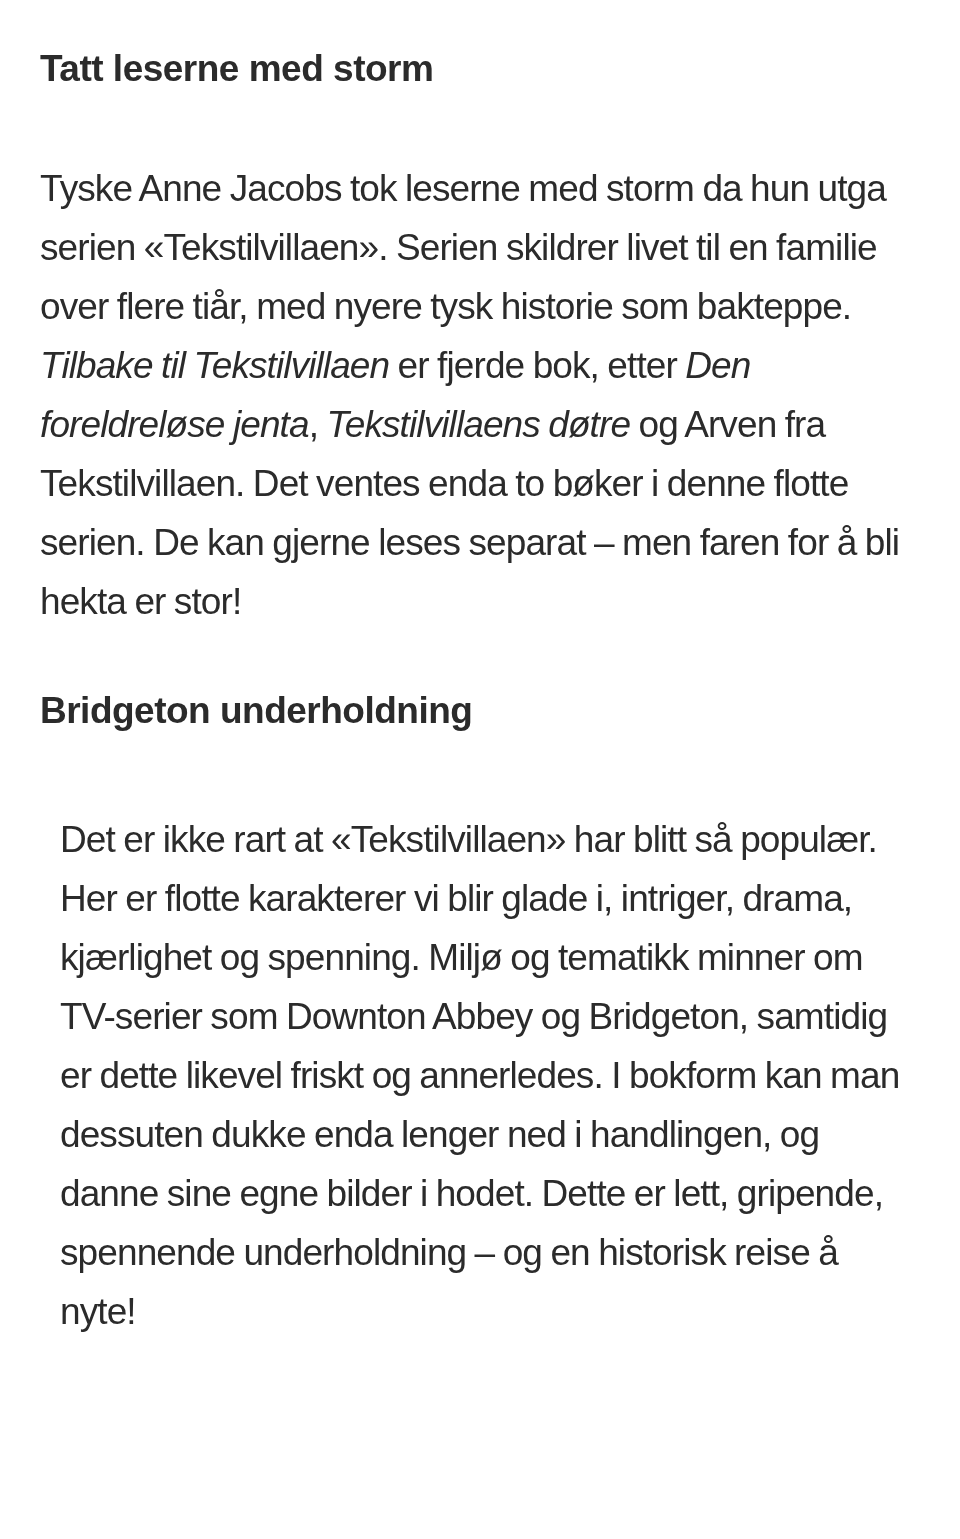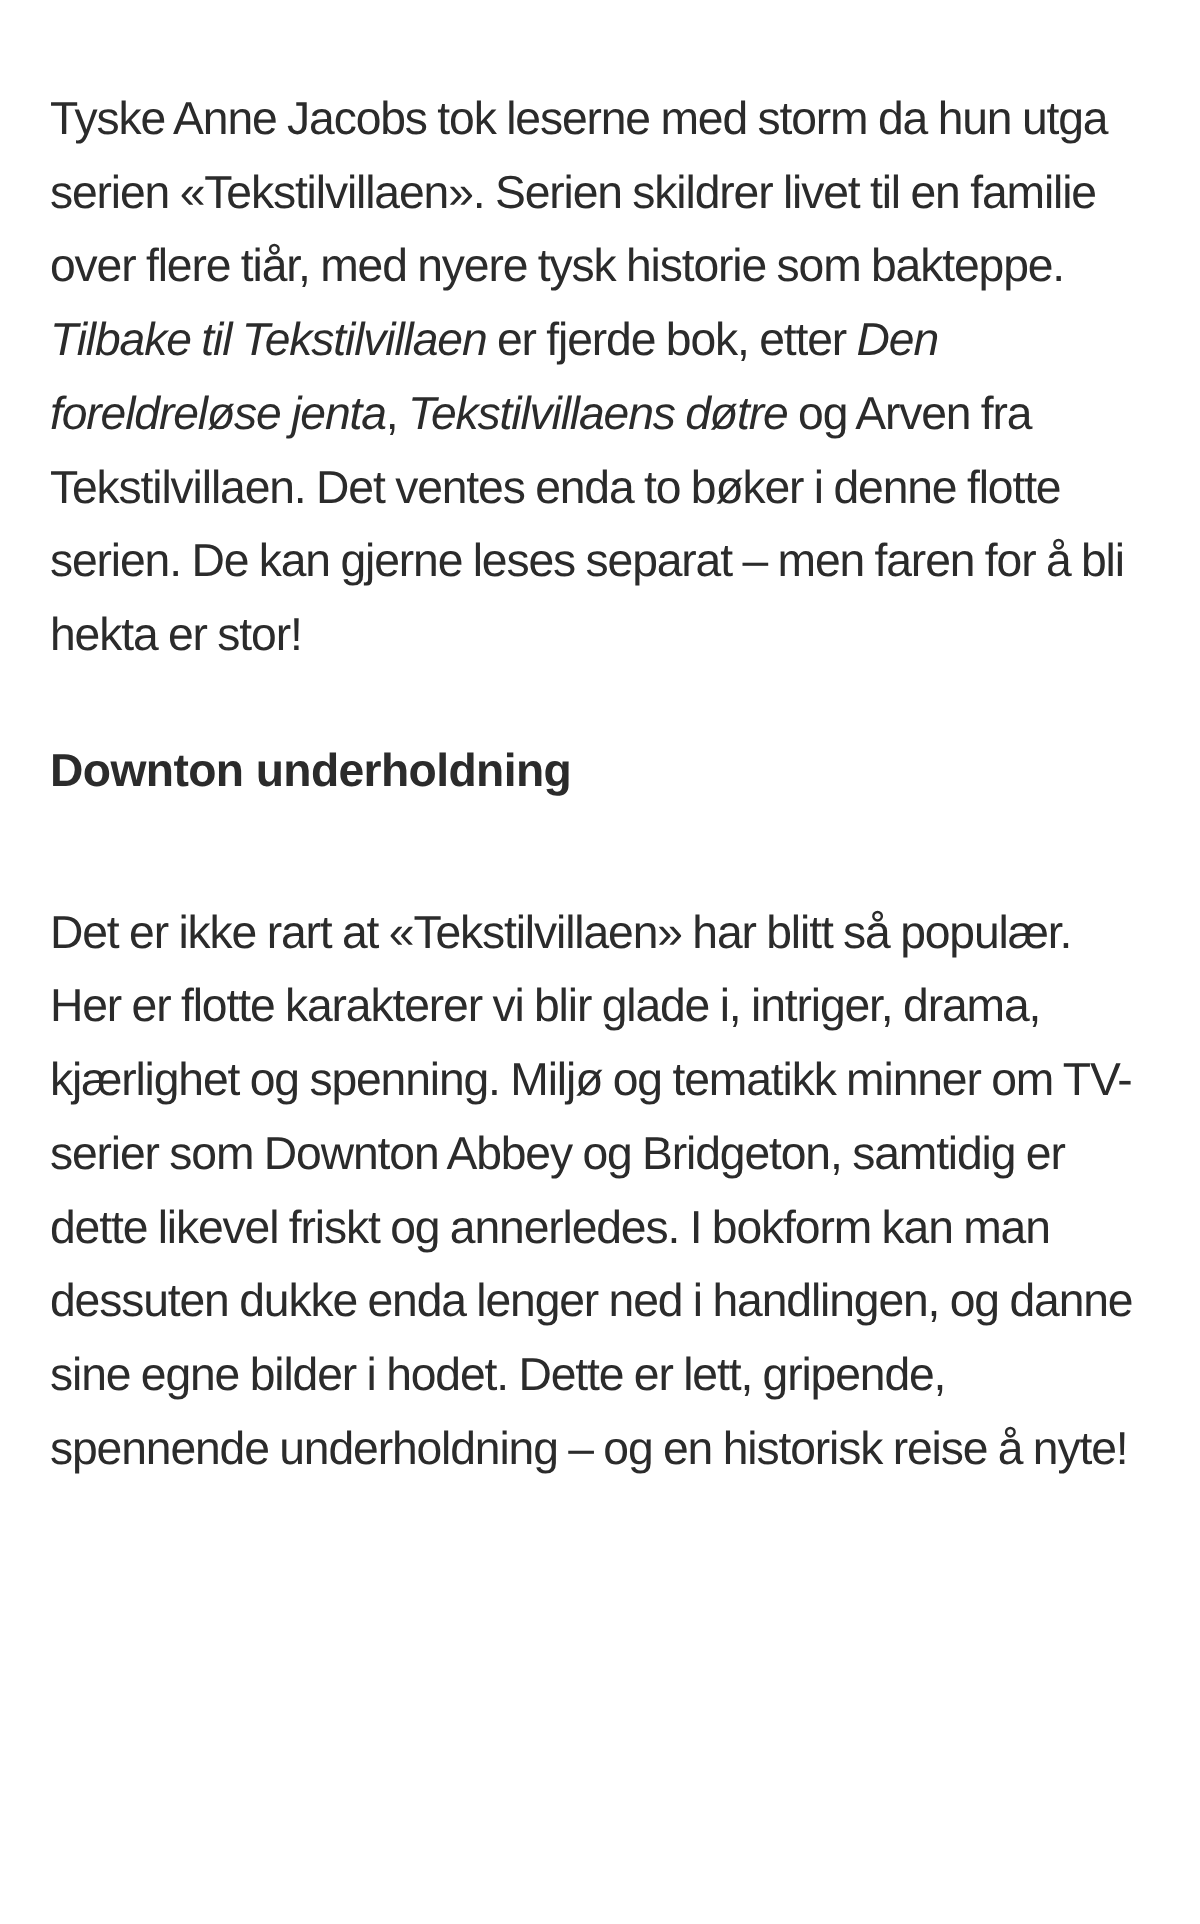--- a/index.html
+++ b/index.html
@@ -13,26 +13,27 @@
     margin: 0; font-size: 37px; font-weight: bold; letter-spacing: -0.5px;
     line-height: 50px;
   }
   h2.first { padding-top: 44px; }
   h2.second { padding-top: 55px; }
   p {
     margin: 0; font-size: 37px; line-height: 59px; letter-spacing: -0.9px;
     word-spacing: -1px;
   }
   p.body1 { padding-top: 65px; }
-  p.body2 { padding-top: 74px; }
+  p.body2 { padding-top: 74px; margin-left: 20px; }
   p.sign { padding-top: 58px; }
   em { }
 </style>
 </head>
 <body>
 
 <div class="article">
+  <h2 class="first">Tatt leserne med storm</h2>
   <p class="body1"><span>Tyske Anne Jacobs tok leserne med storm da hun utga serien «Tekstilvillaen». Serien skildrer livet til en familie over flere tiår, med nyere tysk historie som bakteppe. </span><em>Tilbake til Tekstilvillaen</em><span> er fjerde bok, etter </span><em>Den foreldreløse jenta</em><span>, </span><em>Tekstilvillaens døtre</em><span> og Arven fra Tekstilvillaen. Det ventes enda to bøker i denne flotte serien. De kan gjerne leses separat – men faren for å bli hekta er stor!</span></p>
 
-  <h2 class="second">Downton underholdning</h2>
+  <h2 class="second">Bridgeton underholdning</h2>
   <p class="body2">Det er ikke rart at «Tekstilvillaen» har blitt så populær. Her er flotte karakterer vi blir glade i, intriger, drama, kjærlighet og spenning. Miljø og tematikk minner om TV-serier som Downton Abbey og Bridgeton, samtidig er dette likevel friskt og annerledes. I bokform kan man dessuten dukke enda lenger ned i handlingen, og danne sine egne bilder i hodet. Dette er lett, gripende, spennende underholdning – og en historisk reise å nyte!</p>
 
 </div>
 
 </body></html>

